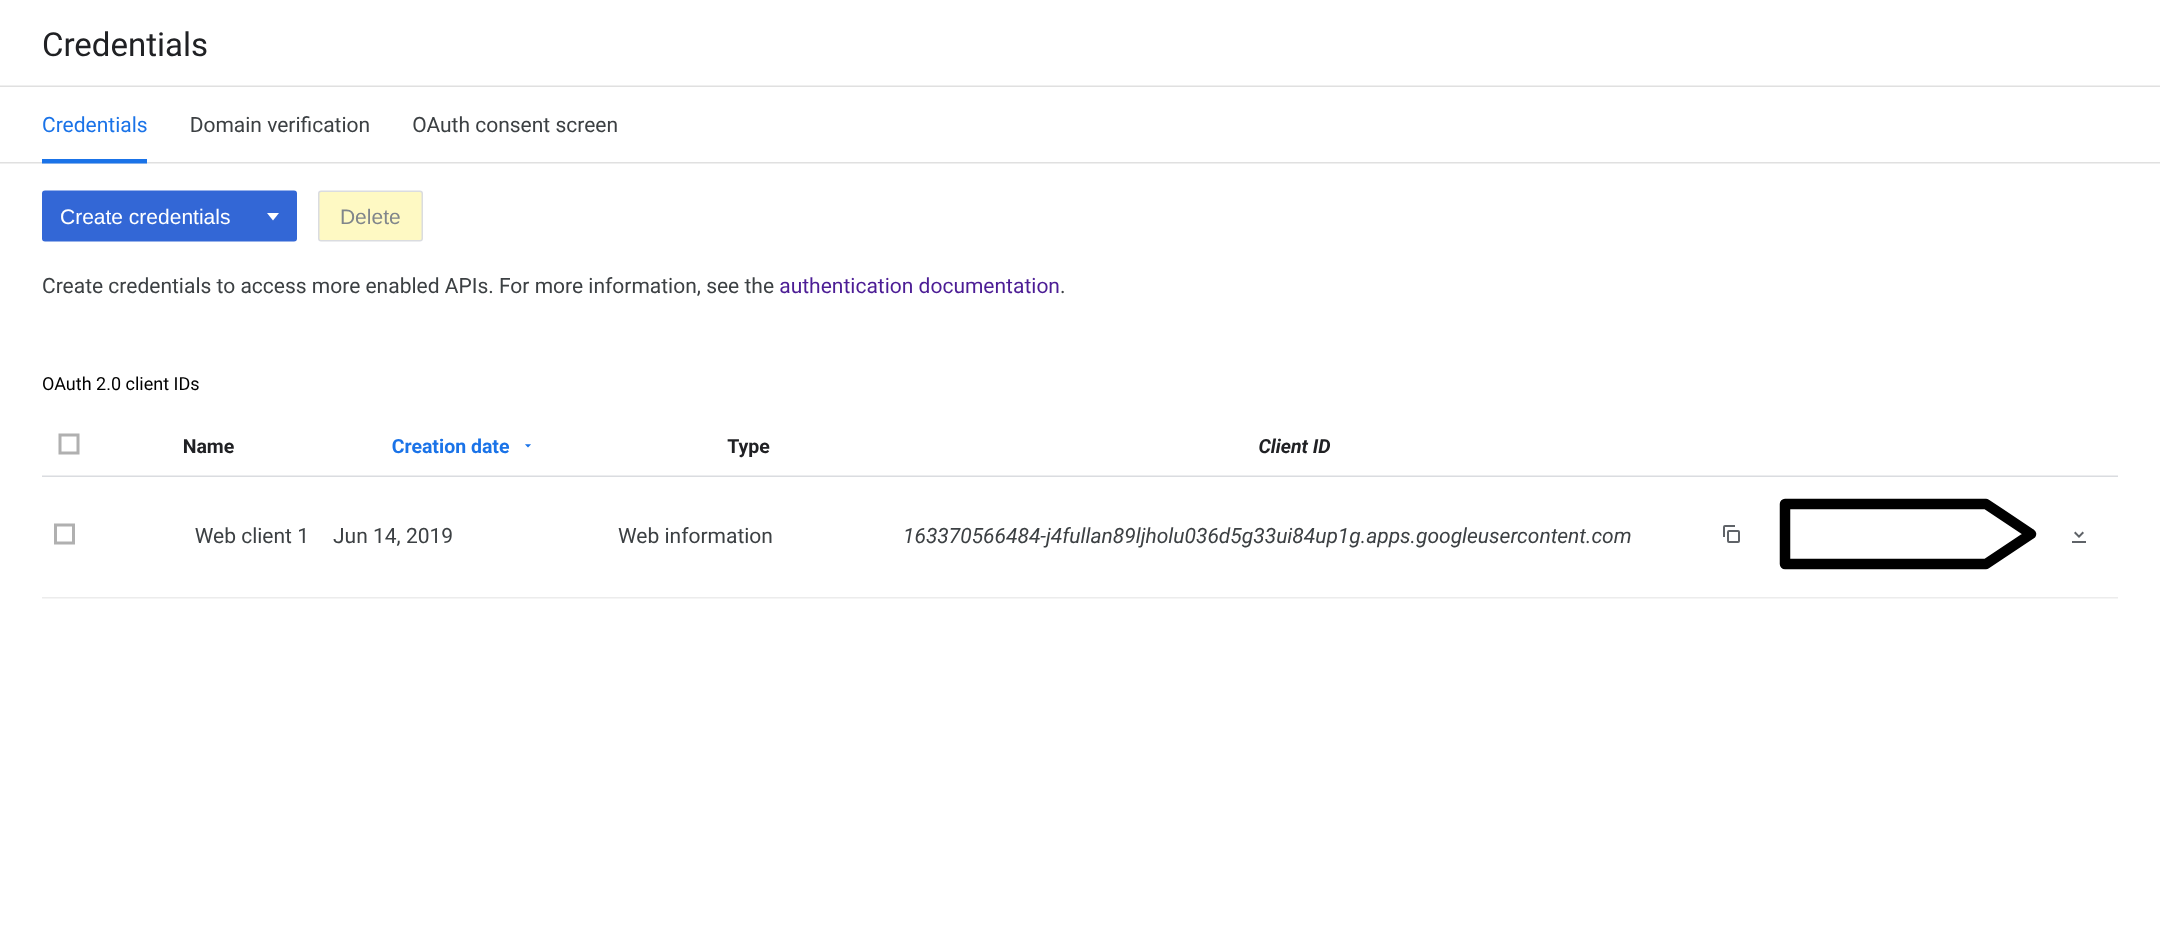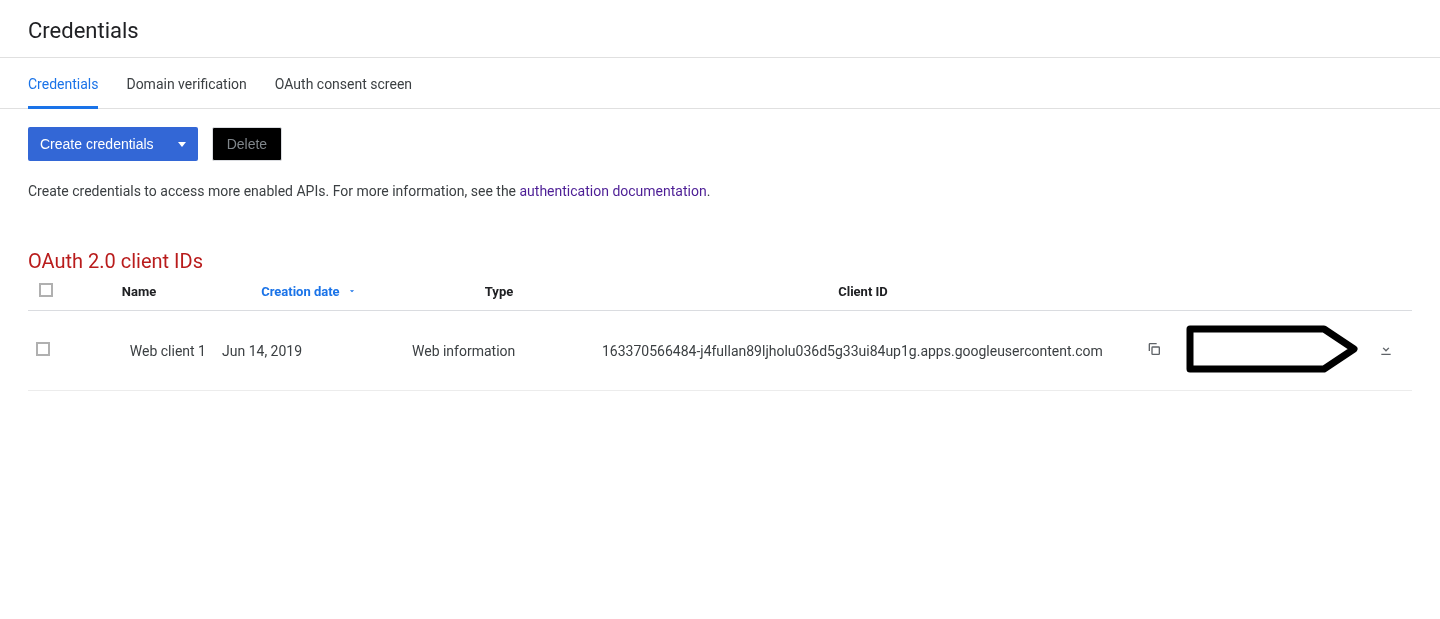--- a/index.html
+++ b/index.html
@@ -65,42 +65,43 @@
       gap: 24px;
     }
     .dropdown-arrow {
       width: 0;
       height: 0;
       border-left: 4px solid transparent;
       border-right: 4px solid transparent;
       border-top: 5px solid #fff;
     }
     .btn-secondary {
-      background: #000000;
+      background: #fef9c3;
       border: 1px solid #dadce0;
       color: #80868b;
       padding: 8px 14px;
       font-size: 14px;
       cursor: not-allowed;
       border-radius: 2px;
     }
     .help-text {
       font-size: 14px;
       color: #3c4043;
       margin-bottom: 50px;
     }
     .link {
       color: #4c1d95;
       text-decoration: none;
       cursor: pointer;
     }
     .section-title {
-      font-size: 20px;
+      font-size: 12px;
       font-weight: 400;
-      color: #b91c1c;
+      color: #000000;
+      margin-bottom: 16px;
     }
     .table {
       width: 100%;
       border-collapse: collapse;
     }
     .table th {
       text-align: center;
       font-weight: 700;
       font-size: 13px;
       padding: 10px 8px;
@@ -125,21 +126,21 @@
       width: 14px;
       height: 14px;
       border: 2px solid #b0b0b0;
       background: #fff;
       cursor: pointer;
       display: inline-block;
     }
     .col-name { width: 150px; text-align: right; }
     .col-date { width: 190px; }
     .col-type { width: 190px; }
-    .col-clientid { width: auto; }
+    .col-clientid { width: auto; font-style: italic; }
     .col-actions-copy { width: 44px; text-align: center; }
     .col-actions-label { width: 184px; text-align: center; }
     .col-actions-download { width: 44px; text-align: right; padding-right: 18px !important; }
     .sort-arrow {
       display: inline-block;
       margin-left: 4px;
     }
     .icon-copy, .icon-download {
       cursor: pointer;
       color: #5f6368;

